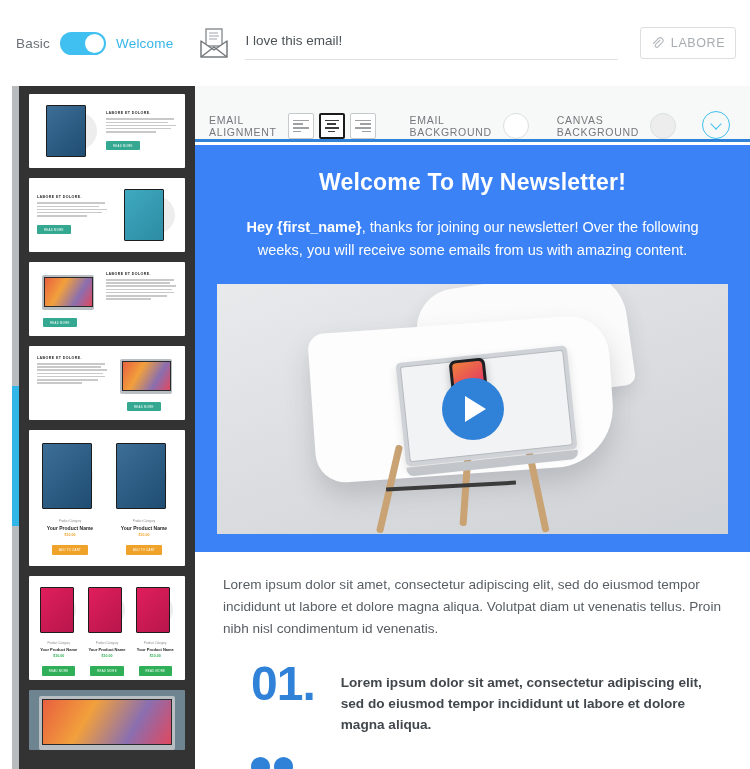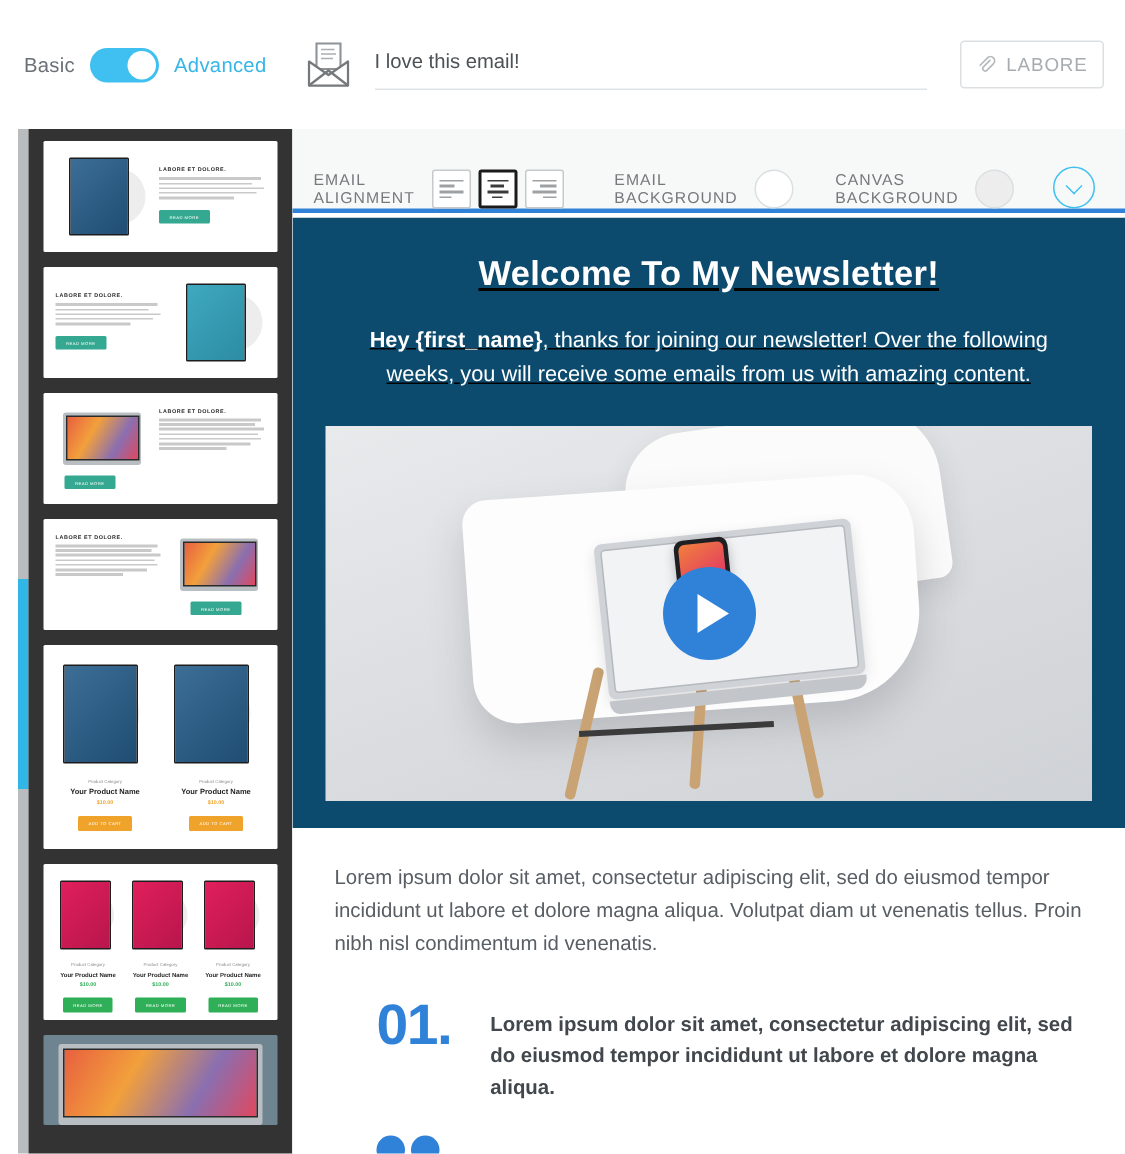--- a/index.html
+++ b/index.html
@@ -200,21 +200,21 @@
     border-right: 1.6px solid #3fc0f0; border-bottom: 1.6px solid #3fc0f0;
     transform: rotate(45deg);
   }
 
   
   .canvas {
     position: absolute; left: 0; top: 59px; right: 0; bottom: 0;
     overflow: hidden; background: #ffffff;
   }
   .email-hero {
-    background: #0c4a6e; padding: 24px 22px 18px 22px; text-decoration: underline;
+    background: #3b82f6; padding: 24px 22px 18px 22px;
   }
   .hero-title {
     text-align: center; color: #ffffff; font-size: 23px;
     font-weight: bold; letter-spacing: .2px;
   }
   .hero-sub {
     text-align: center; color: #ffffff; font-size: 14.5px;
     line-height: 23px; margin-top: 20px; padding: 0 10px;
   }
   .hero-sub b { font-weight: bold; }
@@ -287,21 +287,21 @@
   }
   .email-body { padding: 22px 28px 0 28px; background: #fff; }
   .body-para {
     font-size: 13.6px; line-height: 22px; color: #585e63;
   }
   .numbered {
     display: flex; align-items: flex-start; gap: 26px;
     margin-top: 26px; padding-left: 28px;
   }
   .num {
-    font-size: 38px; font-weight: bold; color: #2f82d8;
+    font-size: 48px; font-weight: bold; color: #2f82d8;
     line-height: 36px; flex: none; letter-spacing: -1px;
   }
   .num-text {
     font-size: 13.6px; line-height: 21px; font-weight: bold; color: #41474c;
     padding-top: 6px;
   }
   .dots-row { display: flex; gap: 4px; }
   .dot {
     width: 19px; height: 19px; border-radius: 50%; background: #2f82d8;
   }
@@ -309,21 +309,21 @@
 </head>
 <body>
 
 <div class="topbar">
 
   <div class="mode-toggle-wrap">
     <span class="mode-label">Basic</span>
     <div class="switch">
       <div class="knob"></div>
     </div>
-    <span class="mode-label active">Advanced</span>
+    <span class="mode-label active">Welcome</span>
   </div>
 
   <div class="subject-block">
     <svg class="env-icon" viewBox="0 0 30 32">
       <path d="M7 2 H23 L23 19 H7 Z" fill="#ffffff" stroke="#8d9296" stroke-width="1.4"></path>
       <line x1="10" y1="6" x2="19" y2="6" stroke="#a9aeb2" stroke-width="1.1"></line>
       <line x1="10" y1="9" x2="20" y2="9" stroke="#a9aeb2" stroke-width="1.1"></line>
       <line x1="10" y1="12" x2="18" y2="12" stroke="#a9aeb2" stroke-width="1.1"></line>
       <path d="M2 14 L15 23 L28 14 L28 30 L2 30 Z" fill="#ffffff" stroke="#76797c" stroke-width="1.5" stroke-linejoin="round"></path>
       <path d="M2 30 L15 20 L28 30" fill="none" stroke="#76797c" stroke-width="1.5" stroke-linejoin="round"></path>

